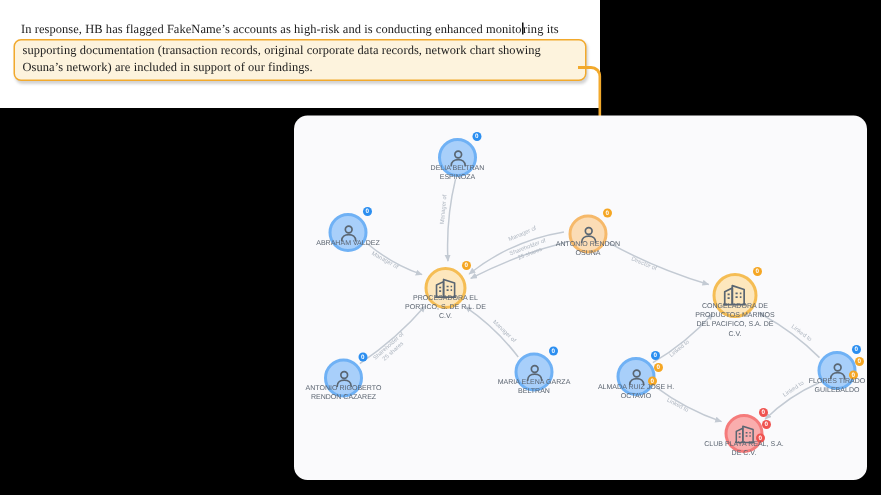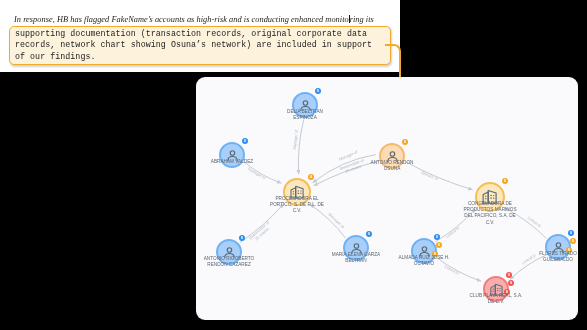--- a/index.html
+++ b/index.html
@@ -15,30 +15,29 @@
     position:absolute; left:0; top:0; width:400px; height:72px;
     background:#ffffff;
     overflow:hidden;
   }
   #doc-text{
     position:absolute; left:14px; top:14px; width:372px;
     font-family:"Liberation Serif", serif;
     font-size:8.3px; line-height:11.6px; color:#1b1b1b;
     letter-spacing:0.05px;
   }
-  #doc-text p{margin:0;font-style:italic;}
+  #doc-text p{margin:0;}
   .hl{
     display:block;
     background:#fdf3dd;
     border:1px solid #f2a92c;
     border-radius:5px;
     padding:1px 5px 2px 5px;
     margin:0 -5px;
     box-shadow:1px 1.5px 2px rgba(0,0,0,0.18);
-    font-family:Liberation Mono, monospace;
   }
   .caret{
     display:inline-block;width:1px;height:8px;
     background:#111;vertical-align:-1px;margin:0 0px;
   }
   
   #connector{
     position:absolute; left:385px; top:44px; width:16px; height:46px;
     border-left:0; border-top:2px solid #f2a92c; border-right:2px solid #f2a92c;
     border-top-right-radius:7px;

